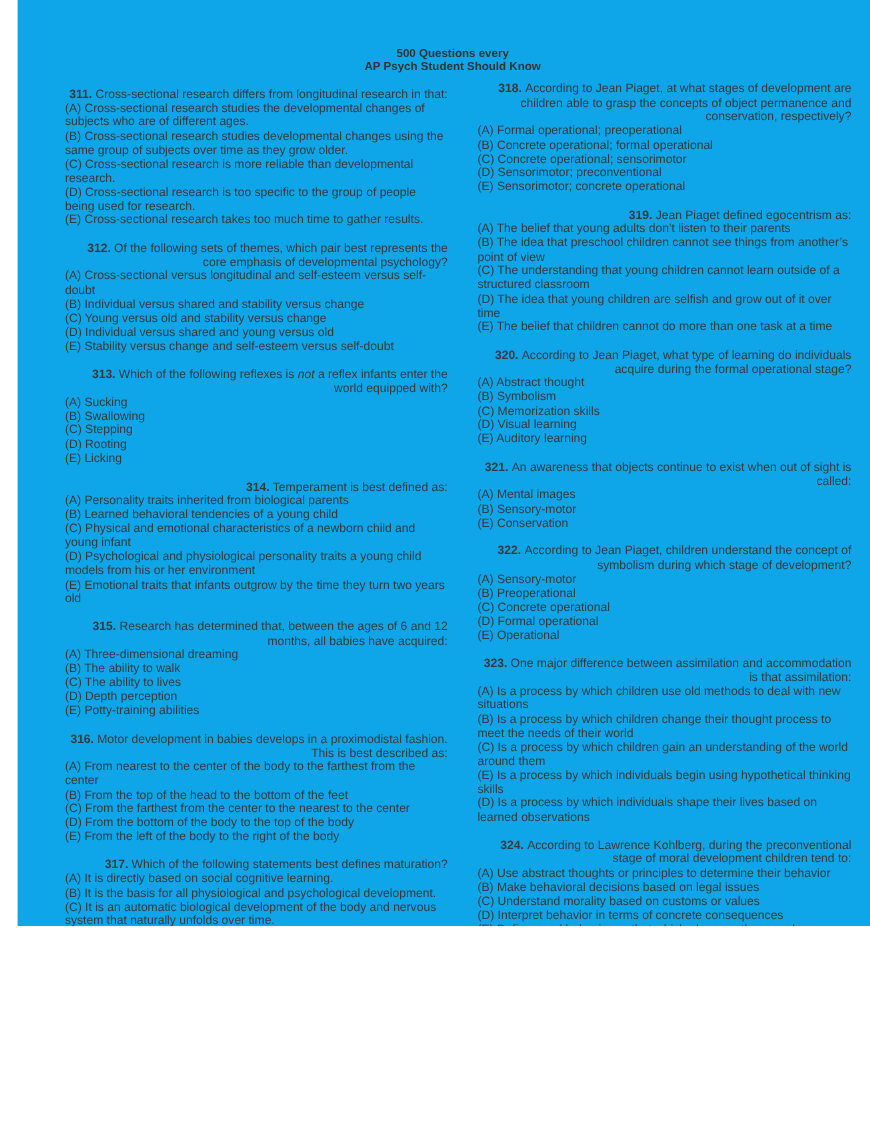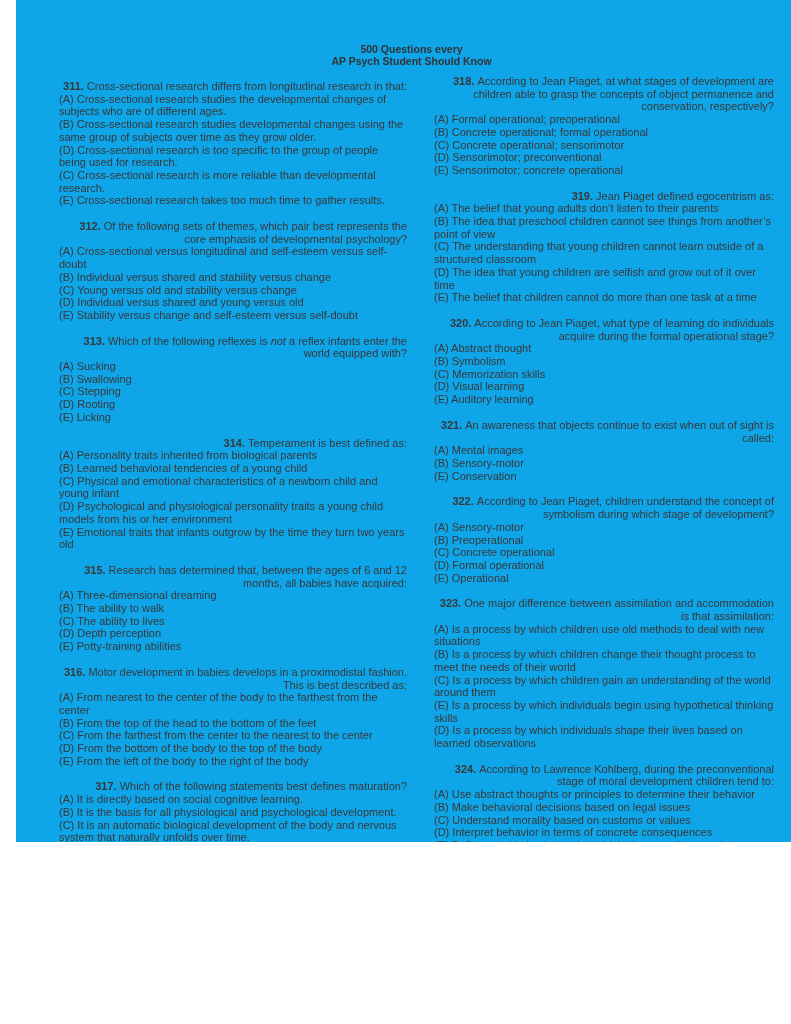--- a/index.html
+++ b/index.html
@@ -68,22 +68,22 @@
 <div class="page">
   <div class="header">
     <div>500 Questions every</div>
     <div>AP Psych Student Should Know</div>
   </div>
   <div class="col left">
       <div class="question">
         <div class="stem"><span class="qnum">311.</span><span>Cross-sectional research differs from longitudinal research in that:</span></div>
         <div class="option">(A) Cross-sectional research studies the developmental changes of subjects who are of different ages.</div>
         <div class="option">(B) Cross-sectional research studies developmental changes using the same group of subjects over time as they grow older.</div>
+        <div class="option">(C) Cross-sectional research is more reliable than developmental research.</div>
         <div class="option">(D) Cross-sectional research is too specific to the group of people being used for research.</div>
-        <div class="option">(C) Cross-sectional research is more reliable than developmental research.</div>
         <div class="option">(E) Cross-sectional research takes too much time to gather results.</div>
       </div>
       <div class="question">
         <div class="stem"><span class="qnum">312.</span><span>Of the following sets of themes, which pair best represents the core emphasis of developmental psychology?</span></div>
         <div class="option">(A) Cross-sectional versus longitudinal and self-esteem versus self-doubt</div>
         <div class="option">(B) Individual versus shared and stability versus change</div>
         <div class="option">(C) Young versus old and stability versus change</div>
         <div class="option">(D) Individual versus shared and young versus old</div>
         <div class="option">(E) Stability versus change and self-esteem versus self-doubt</div>
       </div>

